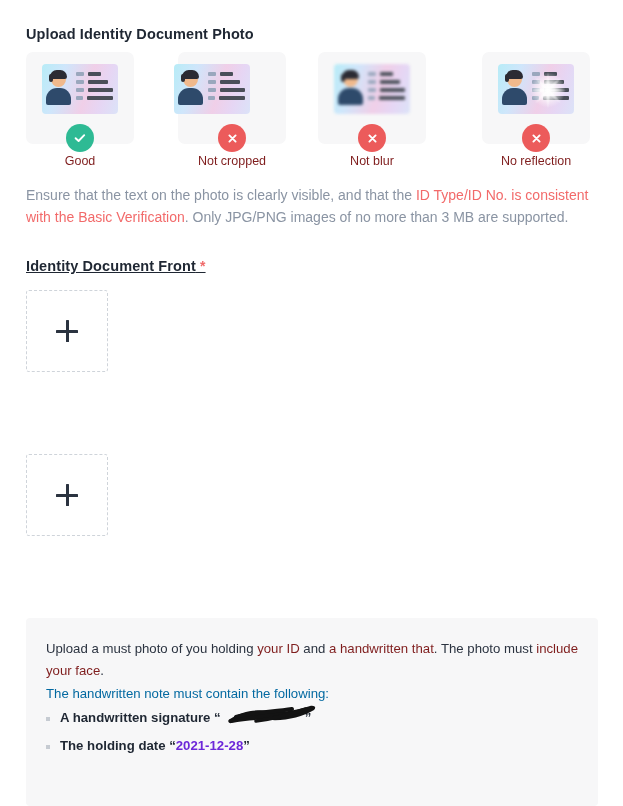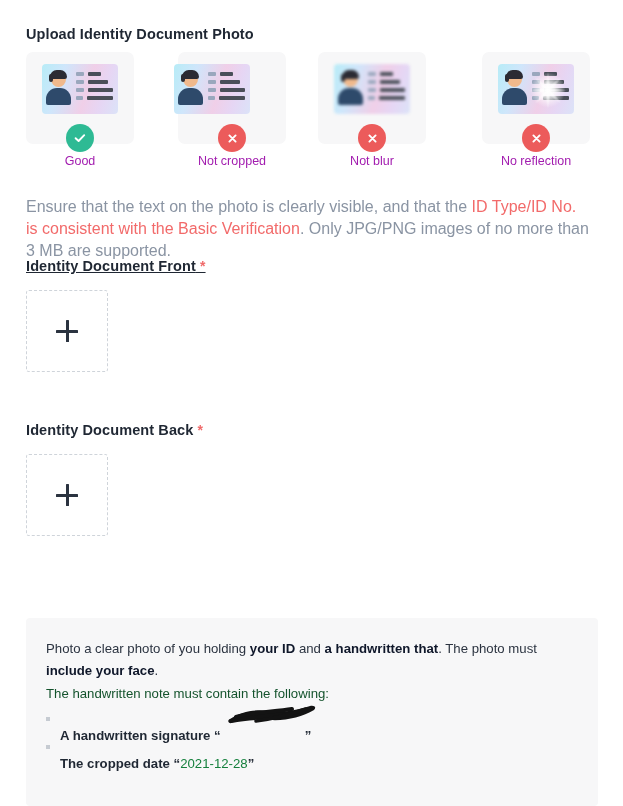--- a/index.html
+++ b/index.html
@@ -83,27 +83,27 @@
   .badge {
     position: absolute; left: 50%; bottom: -8px; margin-left: -14px;
     width: 28px; height: 28px; border-radius: 50%;
     display: flex; align-items: center; justify-content: center;
   }
   .badge.ok { background: #2eba94; }
   .badge.bad { background: #ec5b5b; }
   .badge svg { display: block; }
   .ex-caption {
     position: absolute; top: 102px; left: 0; width: 108px;
-    text-align: center; font-size: 12.5px; color: #a21caf;
+    text-align: center; font-size: 12.5px; color: #7f1d1d;
   }
 
   
   .note {
-    position: absolute; left: 26px; top: 196px; width: 566px;
-    font-size: 16px; line-height: 22px; color: #8a94a3;
+    position: absolute; left: 26px; top: 184px; width: 566px;
+    font-size: 14px; line-height: 22px; color: #8a94a3;
   }
   .note .hl { color: #f26a6a; }
 
   
   .dropzone {
     position: absolute;
     width: 82px; height: 82px;
     border: 1px dashed #cfd4da;
     border-radius: 3px;
     background: #fff;
@@ -119,32 +119,32 @@
 
   
   .panel {
     position: absolute; left: 26px; top: 618px; width: 572px; height: 188px;
     background: #f7f7f8; border-radius: 4px;
   }
   .panel-lead {
     position: absolute; left: 20px; top: 20px; width: 534px;
     font-size: 13.2px; line-height: 22px; color: #2b3340;
   }
-  .panel-lead .hl { color: #0f172a; font-weight: bold; }
+  .panel-lead .hl { color: #7f1d1d; }
   .panel-sub {
     position: absolute; left: 20px; top: 68px;
-    font-size: 13.2px; color: #14532d;
+    font-size: 13.2px; color: #0369a1;
   }
   .bullets { position: absolute; left: 20px; top: 92px; width: 534px; }
   .bullet { position: relative; height: 28px; font-size: 13.2px; color: #1f2733; font-weight: 700; }
   .bullet .dot {
     position: absolute; left: 0; top: 7px; width: 4px; height: 4px; background: #c6cbd2;
   }
-  .bullet .btxt { position: absolute; left: 14px; top: 0; white-space: nowrap; margin-top: 18px; }
-  .bullet .date { color: #15803d; font-weight: 400; }
+  .bullet .btxt { position: absolute; left: 14px; top: 0; white-space: nowrap; }
+  .bullet .date { color: #6d28d9; font-weight: 700; }
   .scribble { position: absolute; top: -10px; pointer-events: none; }
 </style>
 </head>
 <body>
 
 <div class="page">
 
   <div class="section-title" style="left:26px; top:26px;">Upload Identity Document Photo</div>
 
   <div class="examples">
@@ -303,51 +303,47 @@
   </div>
 
   <div class="section-title" style="left:26px; top:258px;text-decoration:underline;">
     <span>Identity Document Front</span>
     <span class="req-star">*</span>
   </div>
   <div class="dropzone" style="left:26px; top:290px;">
     <span class="plus"></span>
   </div>
 
-  <div class="section-title" style="left:26px; top:422px;">
-    <span>Identity Document Back</span>
-    <span class="req-star">*</span>
-  </div>
   <div class="dropzone" style="left:26px; top:454px;">
     <span class="plus"></span>
   </div>
 
 
   <div class="panel">
     <div class="panel-lead">
-      <span>Photo a clear photo of you holding </span><span class="hl">your ID</span><span> and </span><span class="hl">a handwritten that</span><span>. The photo must </span><span class="hl">include your face</span><span>.</span>
+      <span>Upload a must photo of you holding </span><span class="hl">your ID</span><span> and </span><span class="hl">a handwritten that</span><span>. The photo must </span><span class="hl">include your face</span><span>.</span>
     </div>
 
     <div class="panel-sub">The handwritten note must contain the following:</div>
 
     <div class="bullets">
 
       <div class="bullet">
         <span class="dot"></span>
         <span class="btxt"><span>A handwritten signature “</span><span style="display:inline-block;width:84px"></span><span>”</span></span>
         <svg class="scribble" style="left:180px;" width="96" height="30" viewBox="0 0 96 30">
           <path d="M4 19 C16 11, 30 9, 44 11 C58 13, 70 10, 84 6 C88 5, 91 7, 88 10 C76 17, 60 21, 44 20
                    C30 19, 16 21, 6 23 C2 24, 1 20, 4 19 Z" fill="#131313"></path>
           <path d="M10 17 C26 12, 46 12, 66 9" stroke="#131313" stroke-width="4" fill="none" stroke-linecap="round"></path>
           <path d="M30 21 C46 19, 62 15, 80 9" stroke="#131313" stroke-width="3.5" fill="none" stroke-linecap="round"></path>
         </svg>
       </div>
 
 
       <div class="bullet">
         <span class="dot"></span>
-        <span class="btxt"><span>The cropped date “</span><span class="date">2021-12-28</span><span>”</span></span>
+        <span class="btxt"><span>The holding date “</span><span class="date">2021-12-28</span><span>”</span></span>
       </div>
 
     </div>
   </div>
 
 </div>
 
 </body></html>

